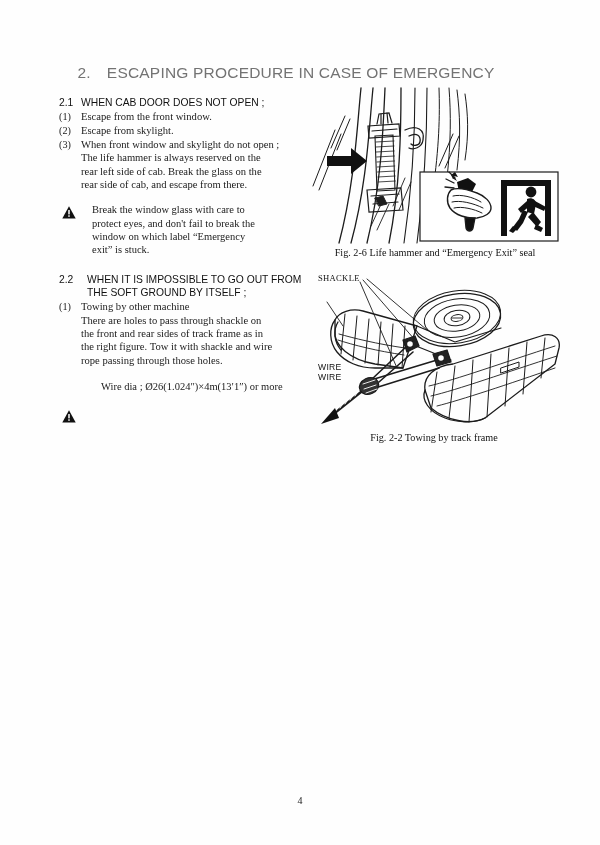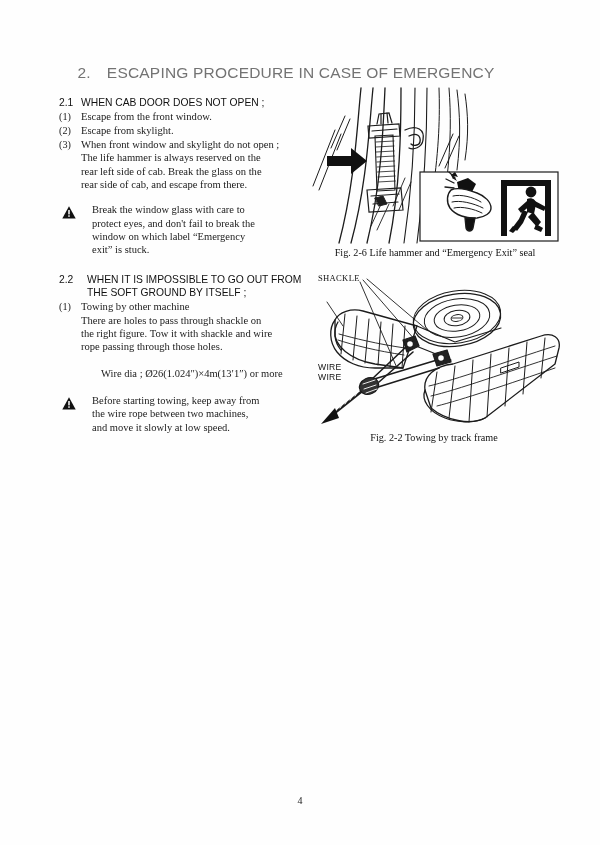--- a/index.html
+++ b/index.html
@@ -207,39 +207,35 @@
         <span style="display:block">WHEN IT IS IMPOSSIBLE TO GO OUT FROM</span>
         <span style="display:block">THE SOFT GROUND BY ITSELF ;</span>
       </span>
     </div>
 
     <div class="item">
       <span class="mk">(1)</span>
       <span class="tx">
         <span class="firstline">Towing by other machine</span>
         <span class="just">There are holes to pass through shackle on</span>
+        <span class="just">the front and rear sides of track frame as in</span>
         <span class="just">the right figure. Tow it with shackle and wire</span>
         <span class="last">rope passing through those holes.</span>
       </span>
     </div>
 
     <div class="wire-line">Wire dia ; Ø26(1.024″)×4m(13′1″) or more</div>
 
     <div class="warn" style="margin-top:14px;">
       <span class="tri">
         <svg width="14" height="13" viewBox="0 0 14 13" aria-hidden="true">
           <path d="M7 0.3 L13.7 12.4 L0.3 12.4 Z" fill="#111"></path>
           <rect x="6.25" y="4.0" width="1.5" height="4.4" fill="#fff"></rect>
           <rect x="6.25" y="9.3" width="1.5" height="1.5" fill="#fff"></rect>
         </svg>
-      </span>
-      <span class="wtx">
-        <span class="just">Before starting towing, keep away from</span>
-        <span class="just">the wire rope between two machines,</span>
-        <span class="last">and move it slowly at low speed.</span>
       </span>
     </div>
 
   </div>
 
   <div class="fig" id="fig1">
     <svg width="260" height="158" viewBox="0 0 260 158" aria-hidden="true">
       <g stroke="#1c1c1c" fill="none" stroke-linecap="round">
 
         <g stroke-width="1">

